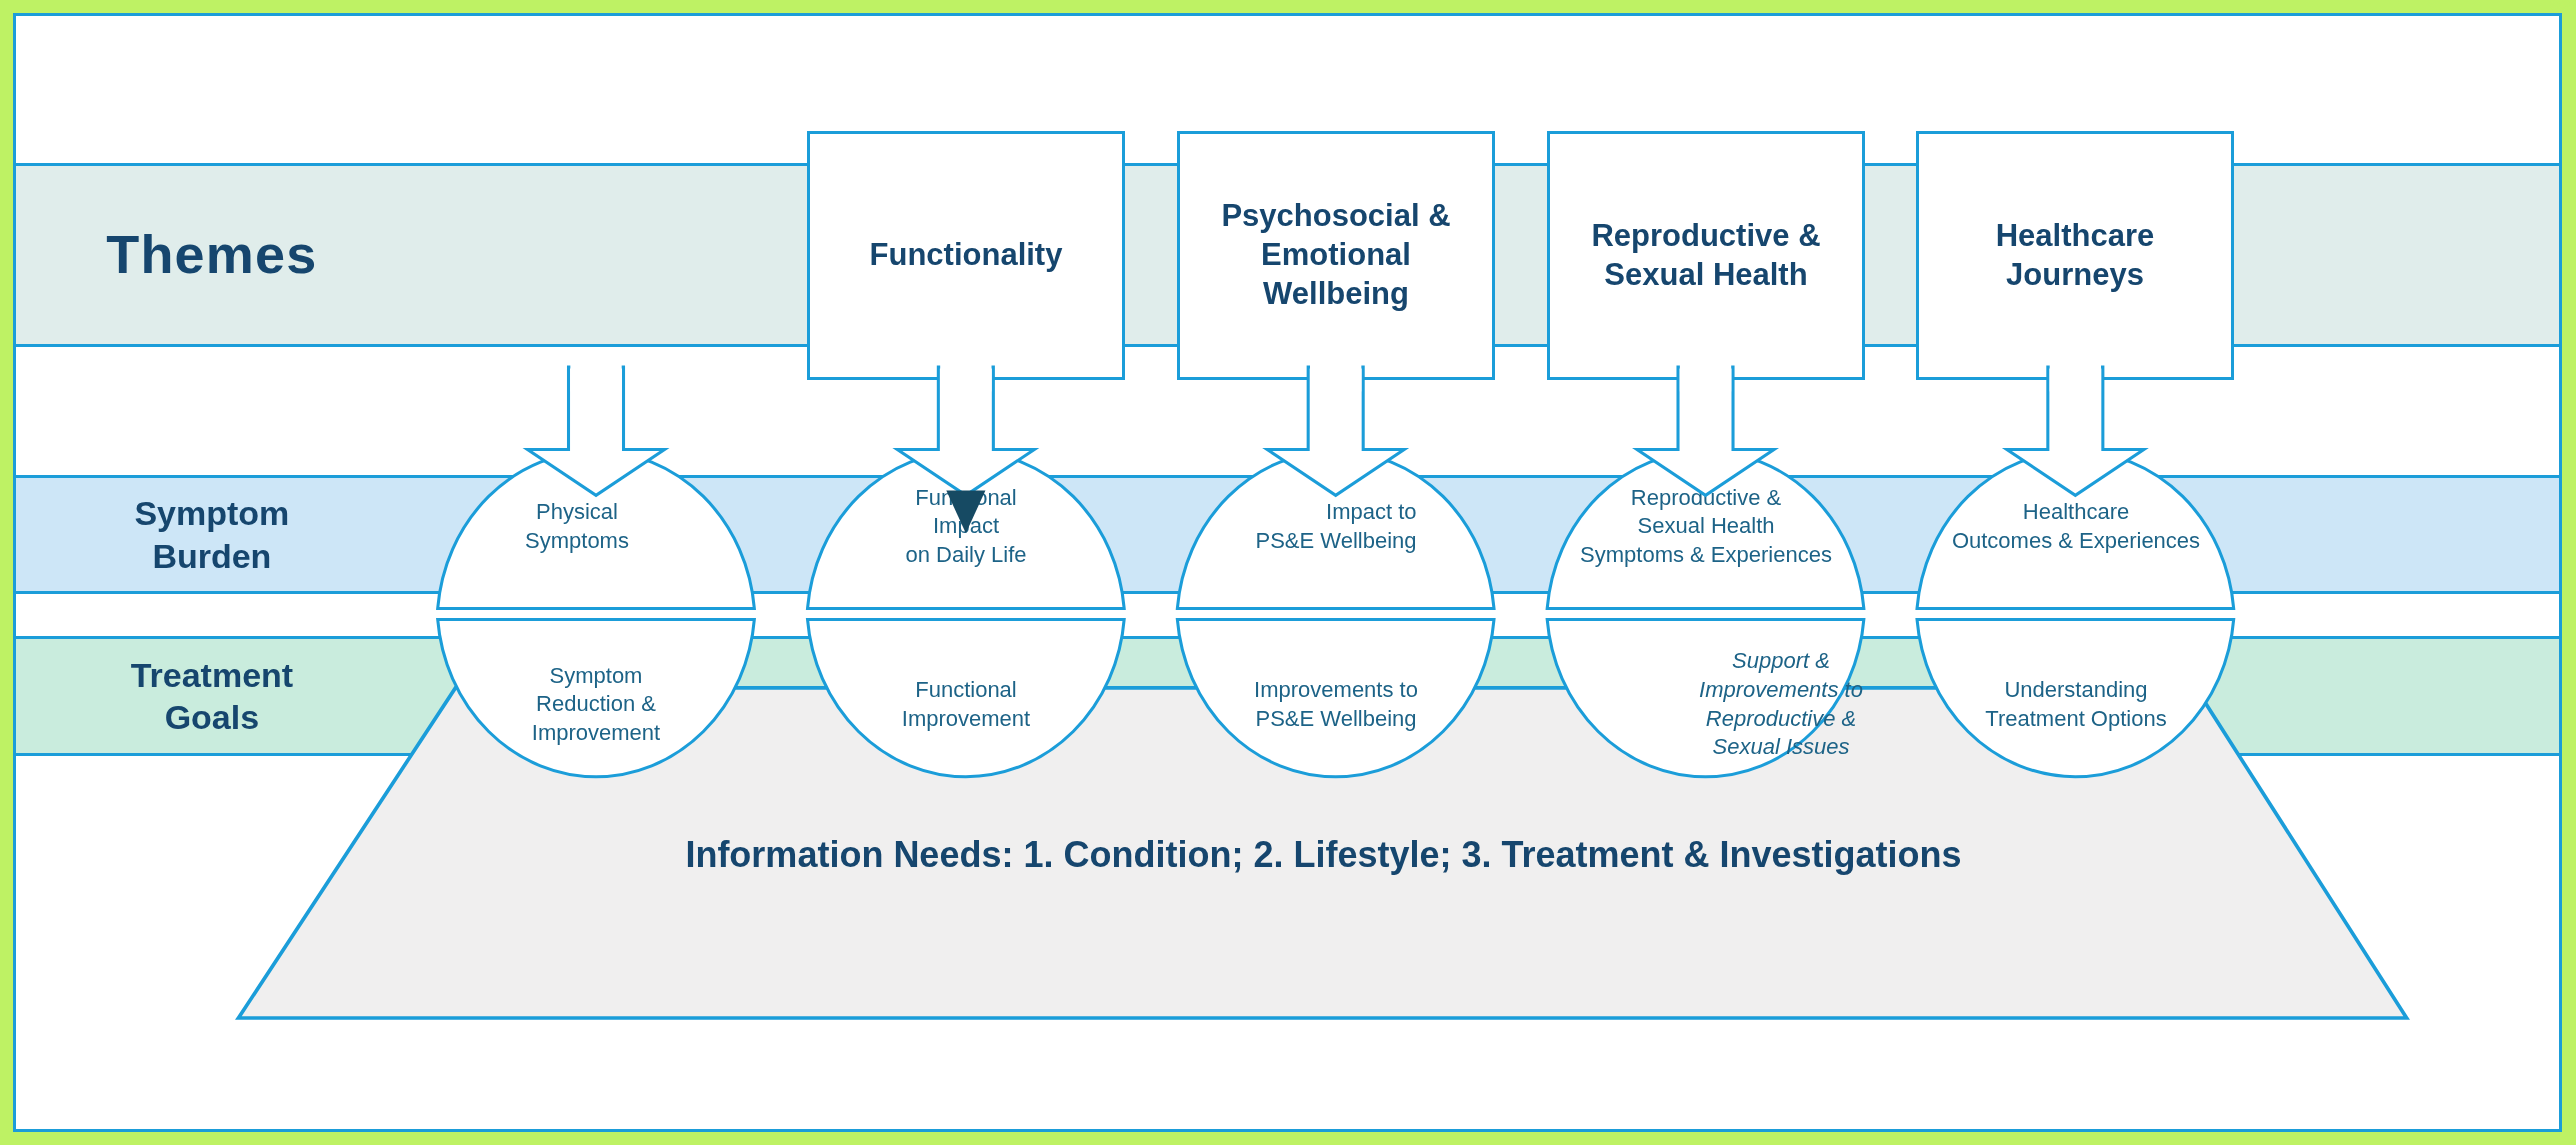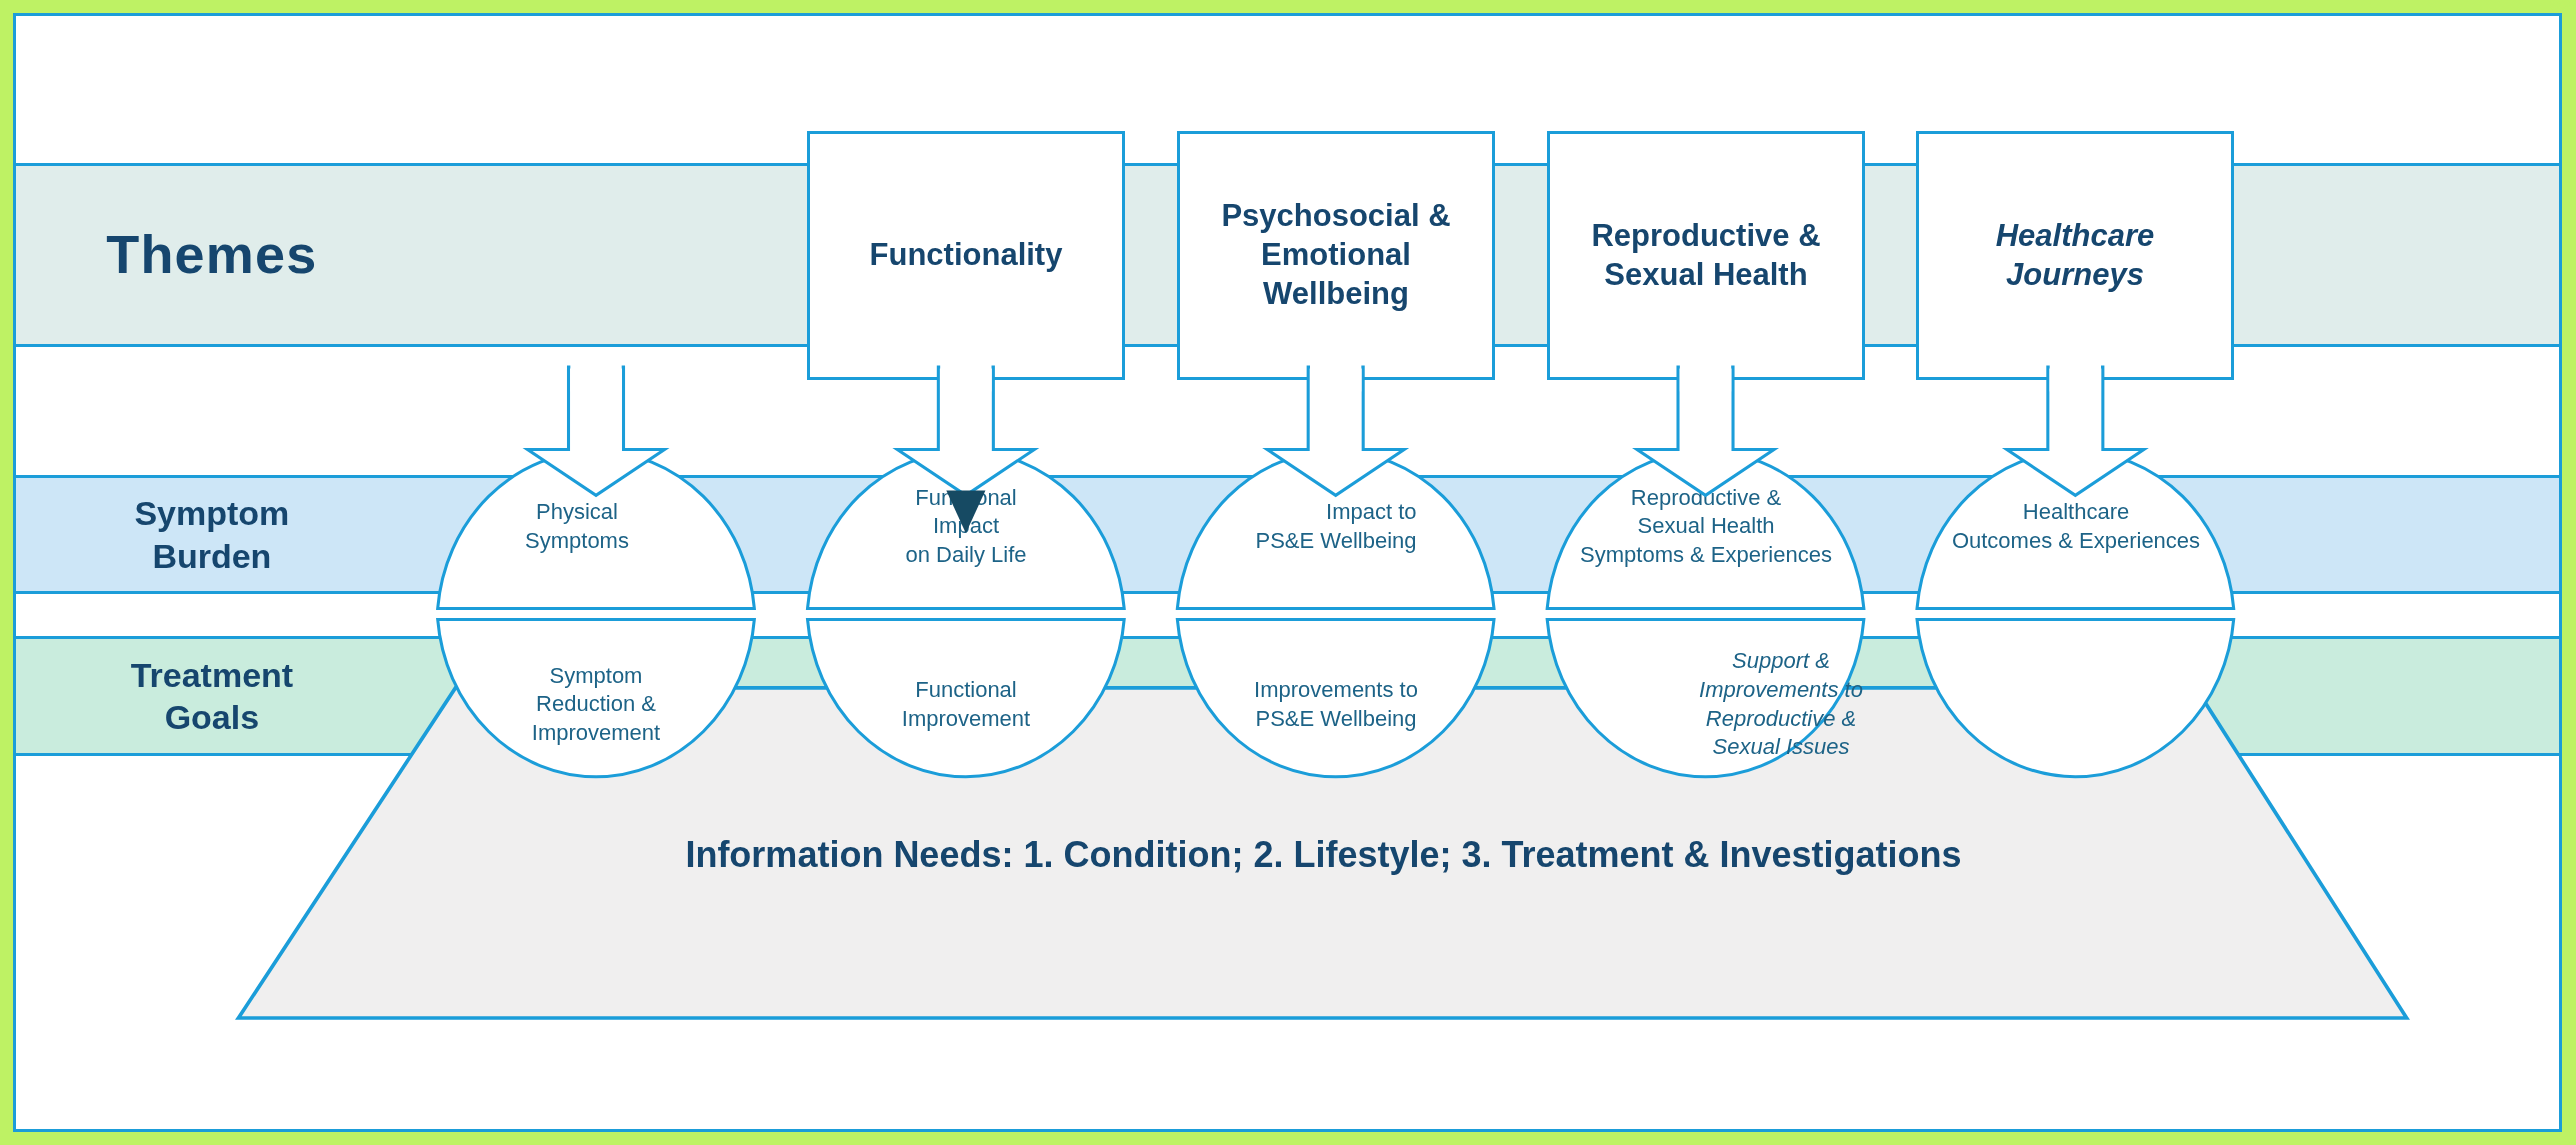--- a/index.html
+++ b/index.html
@@ -111,33 +111,35 @@
 Reduction &amp;
 Improvement</div>
   <div class="abs circle-text bottom" style="left:813px;">Functional
 Improvement</div>
   <div class="abs circle-text bottom" style="left:1183px;">Improvements to
 PS&amp;E Wellbeing</div>
   <div class="abs circle-text bottom" style="left:1628px;font-style:italic;">Support &amp;
 Improvements to
 Reproductive &amp;
 Sexual Issues</div>
+  <div class="abs circle-text bottom" style="left:1923px;">Understanding
+Treatment Options</div>
 
   <div class="abs theme-box" style="left:807px;">
     <div class="theme-title">Functionality</div>
   </div>
   <div class="abs theme-box" style="left:1177px;">
     <div class="theme-title">Psychosocial &amp;
 Emotional Wellbeing</div>
   </div>
   <div class="abs theme-box" style="left:1547px;">
     <div class="theme-title">Reproductive &amp;
 Sexual Health</div>
   </div>
-  <div class="abs theme-box" style="left:1916px;font-style:italic;">
+  <div class="abs theme-box" style="left:1916px;">
     <div class="theme-title">Healthcare Journeys</div>
   </div>
 
   <svg class="layer" viewBox="0 0 4214 1874" width="2576" height="1146">
 
     <polygon class="arrow-shape" points="930,600 930,735 863,735 975,810 1087,735 1020,735 1020,600"></polygon>
     <rect class="arrow-junction" x="933" y="592" width="84" height="48"></rect>
 
     <polygon class="arrow-shape" points="1535,600 1535,735 1468,735 1580,810 1692,735 1625,735 1625,600"></polygon>
     <rect class="arrow-junction" x="1538" y="592" width="84" height="48"></rect>

